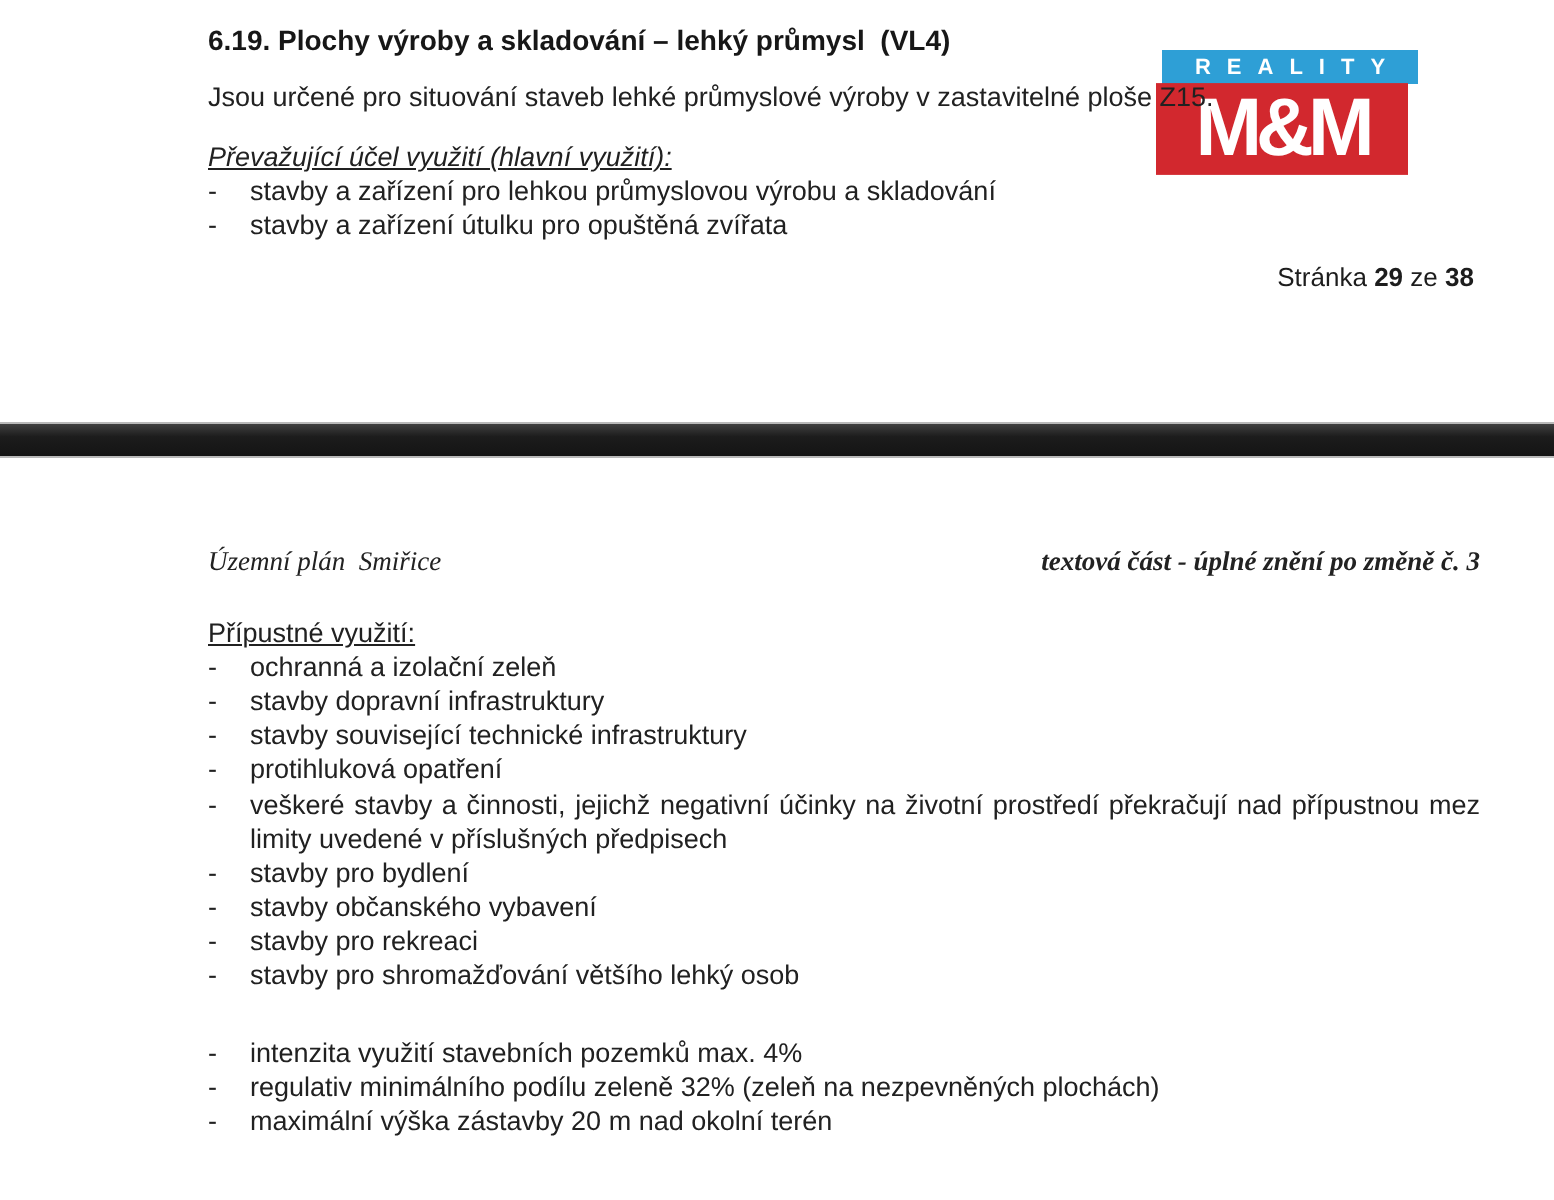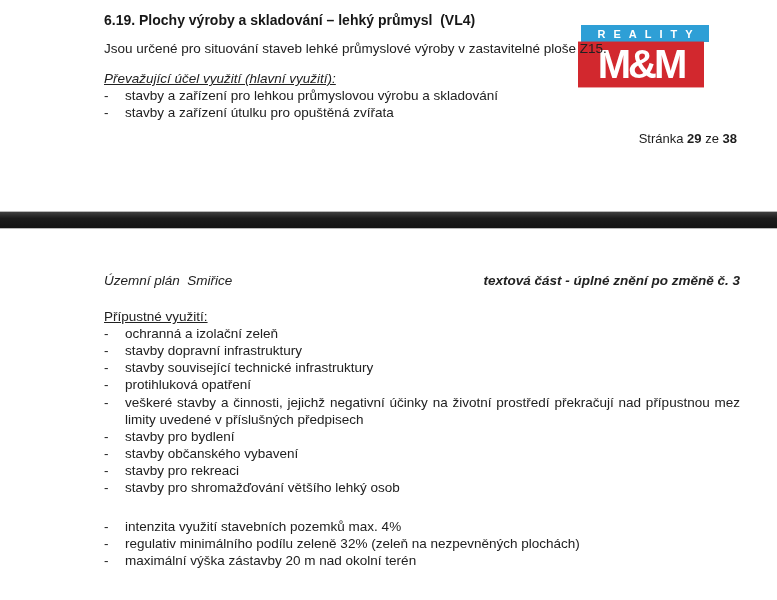--- a/index.html
+++ b/index.html
@@ -70,21 +70,21 @@
     top: 211px; left: 0; width: 777px; height: 16px;
     background: linear-gradient(180deg, #404040 0%, #1c1c1c 40%, #141414 100%);
     border-top: 1px solid #b9b9b9;
     border-bottom: 1px solid #b9b9b9;
   }
 
   
   #page2-header {
     top: 273px; left: 104px; right: 37px;
     display: flex; justify-content: space-between;
-    font-family: Liberation Sans, sans-serif;
+    font-family: Liberation Serif, serif;
     font-style: italic; font-size: 13.5px; color: #222;
   }
   #page2-header-left { white-space: pre; }
   #page2-header-right { font-weight: 600; }
 
   .section { left: 104px; width: 636px; }
   #section-pripustne  { top: 308px; }
   #section-nepripustne { top: 394px; }
   #section-podminky   { top: 518px; }
   .sec-heading {

